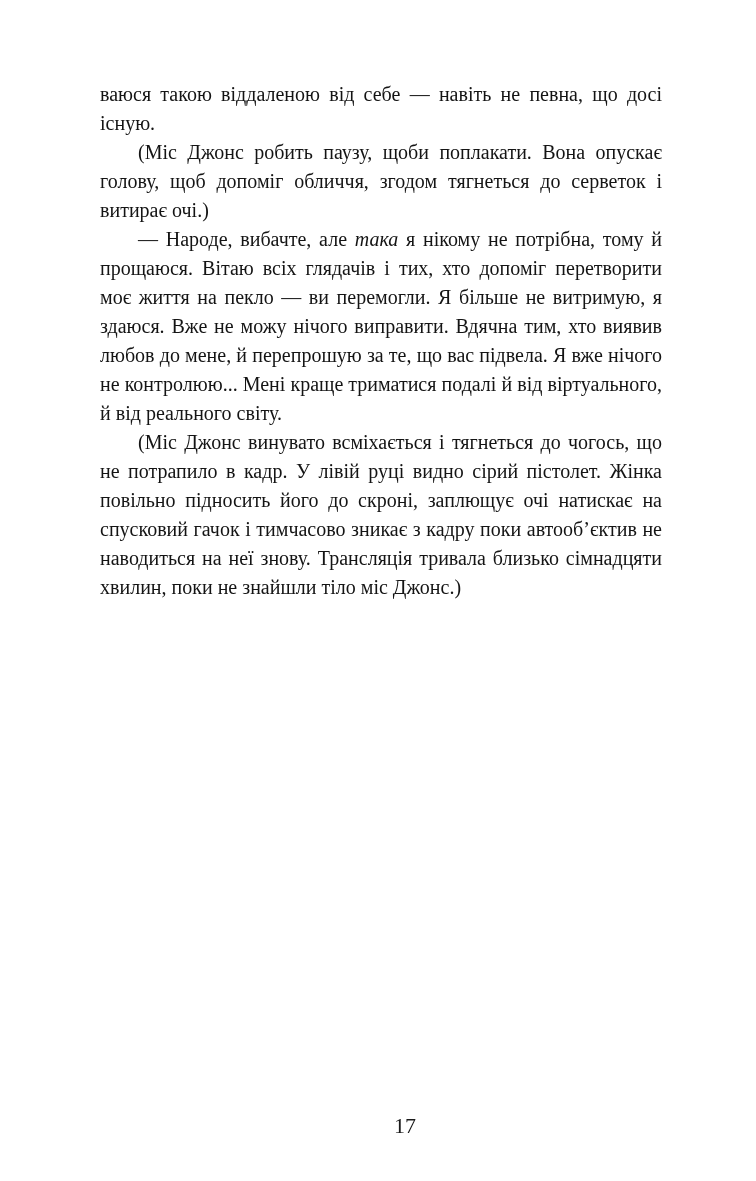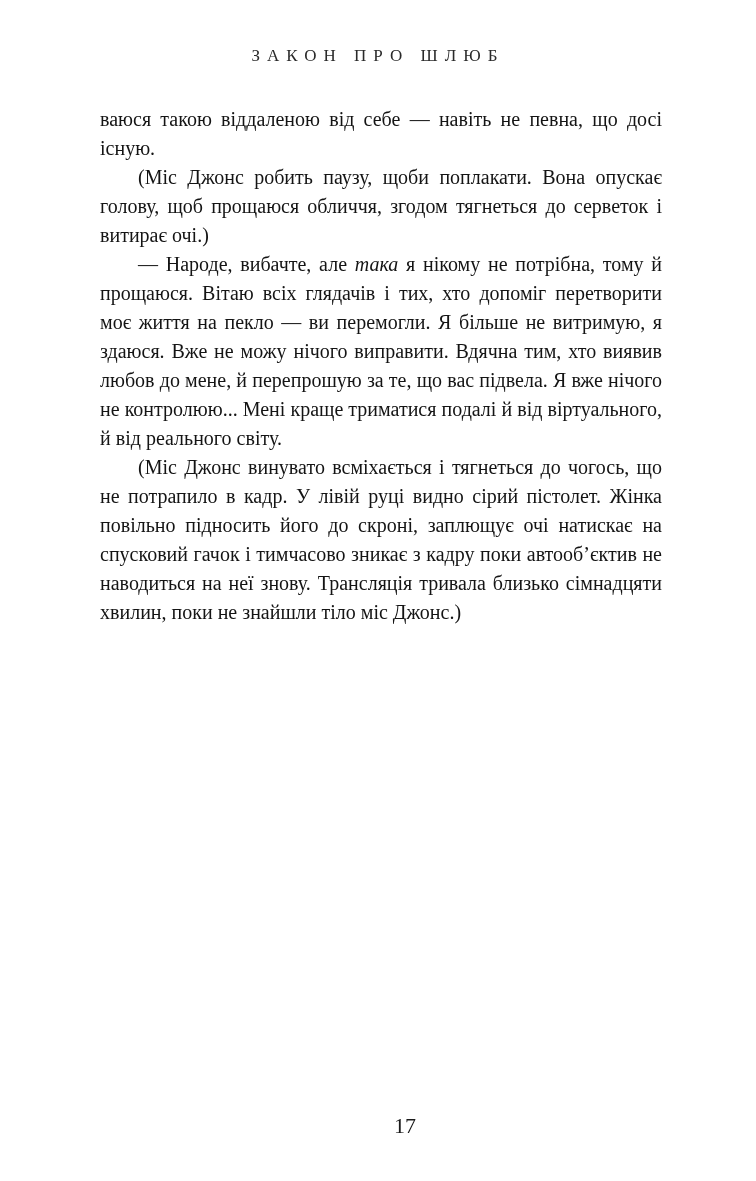--- a/index.html
+++ b/index.html
@@ -25,21 +25,21 @@
     left: 0;
     width: 100%;
     text-align: center;
     font-size: 17px;
     letter-spacing: 7px;
     color: #2a2a2a;
     white-space: nowrap;
   }
   .body-text {
     position: absolute;
-    top: 105px;
+    top: 80px;
     left: 100px;
     width: 562px;
     font-size: 20px;
     line-height: 29px;
     text-align: justify;
     text-justify: inter-word;
   }
   .body-text p {
     margin: 0;
   }
@@ -57,27 +57,26 @@
     font-size: 22px;
     color: #1a1a1a;
     margin-left: 27px;
   }
 </style>
 </head>
 <body>
 
 <div class="page">
 
-  <div class="running-head">ЗАКОН ПРО ШЛЮБ</div>
 
   <div class="body-text">
 
     <p>ваюся такою віддаленою від себе — навіть не певна, що досі існую.</p>
 
-    <p class="indent">(Міс Джонс робить паузу, щоби поплакати. Вона опускає голову, щоб прощаюся обличчя, згодом тягнеться до серветок і витирає очі.)</p>
+    <p class="indent">(Міс Джонс робить паузу, щоби поплакати. Вона опускає голову, щоб допоміг обличчя, згодом тягнеться до серветок і витирає очі.)</p>
 
     <p class="indent"><span>— Народе, вибачте, але </span><em>така</em><span> я нікому не потрібна, тому й прощаюся. Вітаю всіх глядачів і тих, хто допоміг перетворити моє життя на пекло — ви перемогли. Я більше не витримую, я здаюся. Вже не можу нічого виправити. Вдячна тим, хто виявив любов до мене, й перепрошую за те, що вас підвела. Я вже нічого не контролюю... Мені краще триматися подалі й від віртуального, й від реального світу.</span></p>
 
     <p class="indent">(Міс Джонс винувато всміхається і тягнеться до чогось, що не потрапило в кадр. У лівій руці видно сірий пістолет. Жінка повільно підносить його до скроні, заплющує очі натискає на спусковий гачок і тимчасово зникає з кадру поки автооб’єктив не наводиться на неї знову. Трансляція тривала близько сімнадцяти хвилин, поки не знайшли тіло міс Джонс.)</p>
 
   </div>
 
   <div class="page-number">17</div>
 
 </div>

